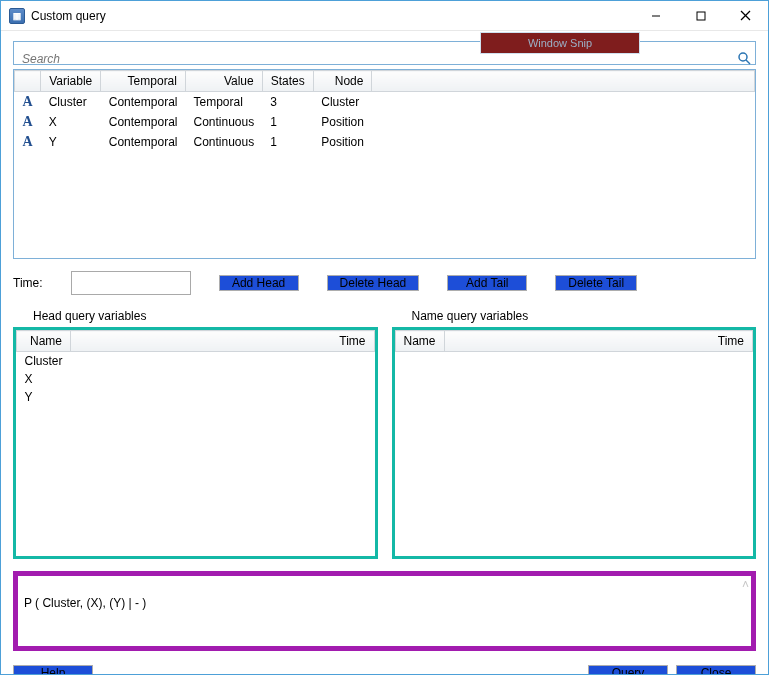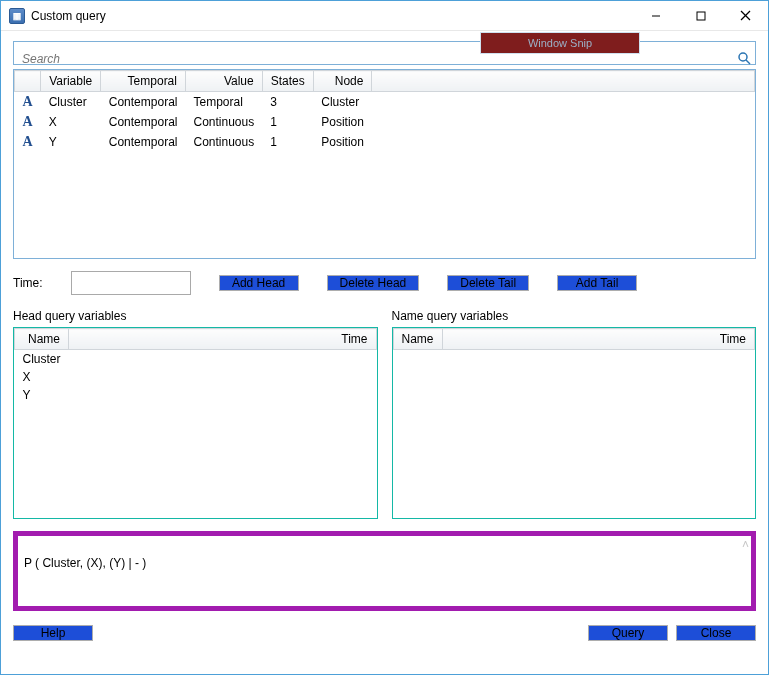--- a/index.html
+++ b/index.html
@@ -123,23 +123,23 @@
     font-size:12px;
     padding:0 12px;
     cursor:pointer;
   }
 
   
   .twocol {
     display:flex; gap:14px; margin-top:14px;
   }
   .colpanel { flex:1; display:flex; flex-direction:column; }
-  .colpanel .lbl { margin-bottom:4px; }
+  .colpanel .lbl { margin-bottom:4px;margin-left:20px; }
   .listpanel {
-    border:1px solid #14b8a6; height:192px;
+    border:3px solid #14b8a6; height:232px;
     overflow:auto;
   }
   .listpanel table.grid { width:100%; }
   .listpanel table.grid th:last-child { width:100%;margin-left:40px; }
 
   
   .exprpanel {
     margin-top:12px;
     border:5px solid #a21caf;
     height:80px;
@@ -240,22 +240,22 @@
         </tr>
       </tbody>
     </table>
   </div>
 
   <div class="timerow">
     <label>Time:</label>
     <input type="text" value="" style="">
     <button class="btn">Add Head</button>
     <button class="btn">Delete Head</button>
+    <button class="btn">Add Tail</button>
     <button class="btn">Delete Tail</button>
-    <button class="btn">Add Tail</button>
   </div>
 
   <div class="twocol">
     <div class="colpanel">
       <div class="lbl">Head query variables</div>
       <div class="listpanel">
         <table class="grid">
           <thead>
               <tr>
             <th>Name</th>

